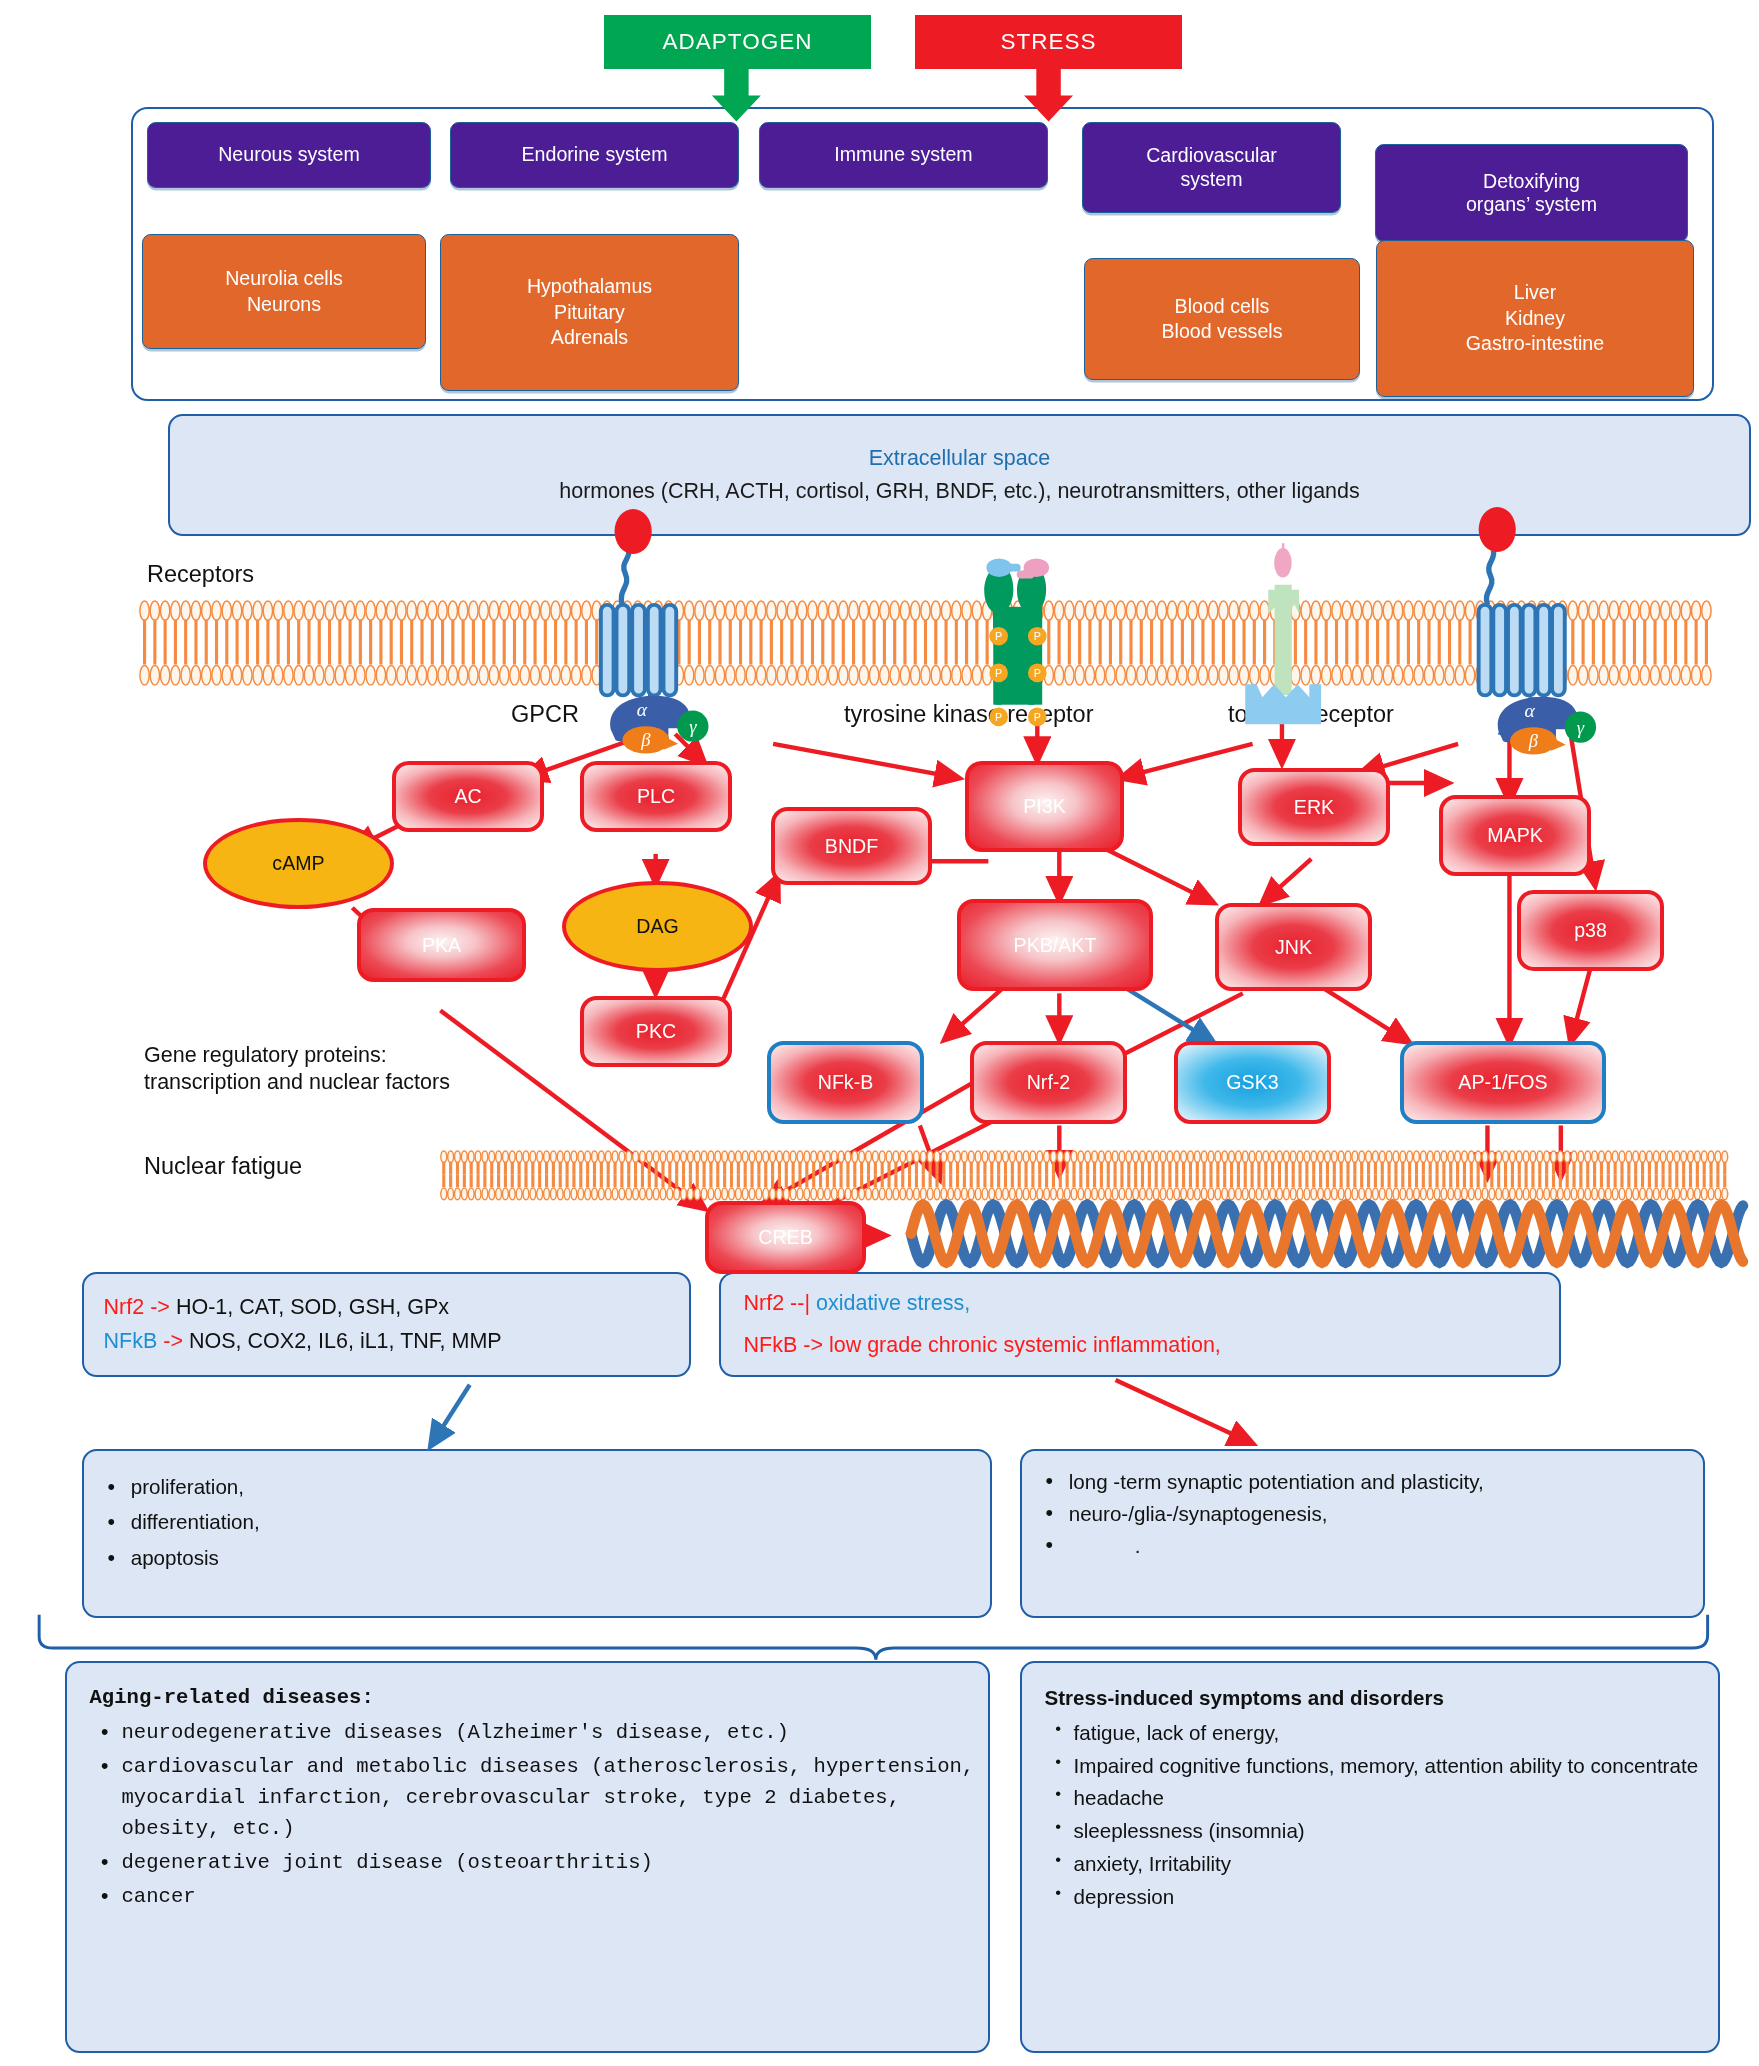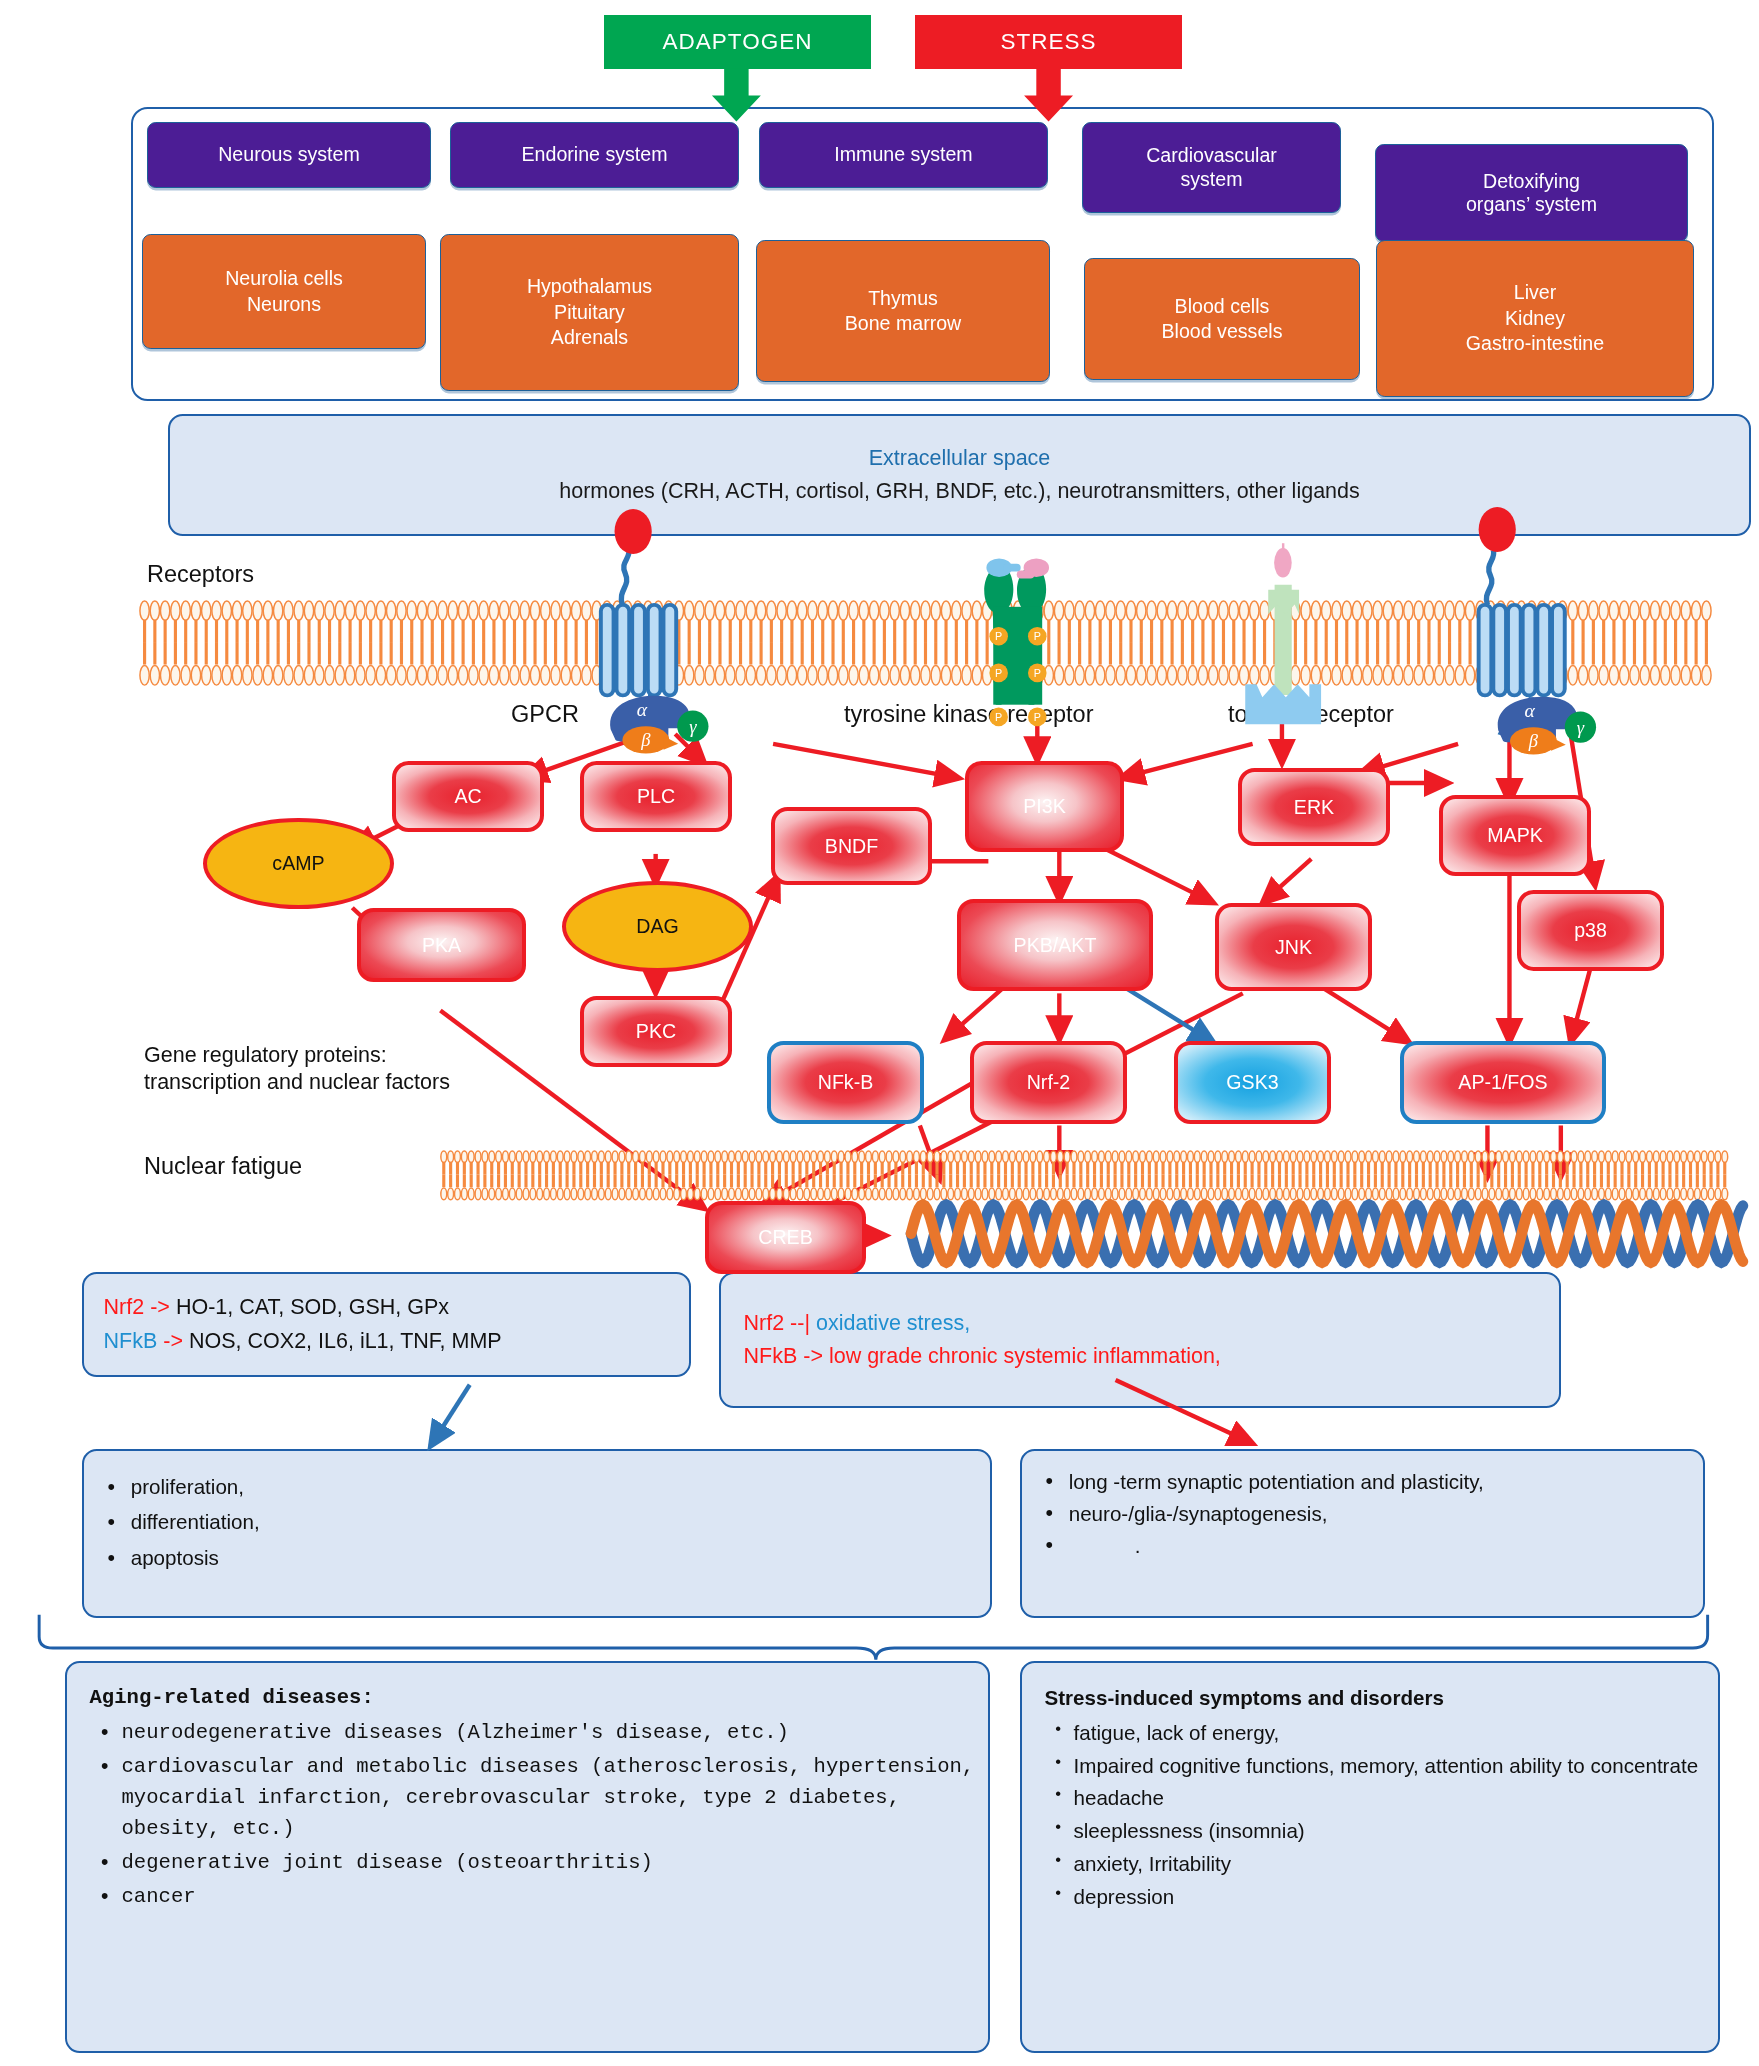--- a/index.html
+++ b/index.html
@@ -1708,23 +1708,20 @@
     <span>Detoxifying
 organs’ system</span></div>
 
   <div class="orgbox" style="left:142px; top:234px; width:284px; height:115px; white-space:pre-line;">
     <span>Neurolia cells
 Neurons</span></div>
   <div class="orgbox" style="left:440px; top:234px; width:299px; height:157px; white-space:pre-line;">
     <span>Hypothalamus
 Pituitary
 Adrenals</span></div>
-  <div class="orgbox" style="left:756px; top:240px; width:294px; height:142px; white-space:pre-line;">
-    <span>Thymus
-Bone marrow</span></div>
   <div class="orgbox" style="left:1084px; top:258px; width:276px; height:122px; white-space:pre-line;">
     <span>Blood cells
 Blood vessels</span></div>
   <div class="orgbox" style="left:1376px; top:240px; width:318px; height:157px; white-space:pre-line;">
     <span>Liver
 Kidney
 Gastro-intestine</span></div>
 
   <div class="lightbox" style="left:132px; top:414px; width:1583px; height:122px; display:flex; flex-direction:column; align-items:center; justify-content:center; gap:8.8px;">
     <div class="extra-title">Extracellular space</div>
@@ -1813,21 +1810,21 @@
 
   <div class="lightbox" style="left:46px; top:1272px; width:609px; height:105px; padding:12.7px 19.6px; display:flex; flex-direction:column; justify-content:center;">
     <div class="richline">
       <span class="c-red">Nrf2</span><span class="c-red"> -&gt; </span><span class="c-black">HO-1, CAT, SOD, GSH, GPx</span>
     </div>
     <div class="richline">
       <span class="c-blue">NFkB</span><span class="c-red"> -&gt; </span><span class="c-black">NOS, COX2, IL6, iL1, TNF, MMP</span>
     </div>
   </div>
 
-  <div class="lightbox" style="left:683px; top:1272px; width:842px; height:136px; padding:12.7px 22.5px; display:flex; flex-direction:column; justify-content:center;">
+  <div class="lightbox" style="left:683px; top:1272px; width:842px; height:105px; padding:12.7px 22.5px; display:flex; flex-direction:column; justify-content:space-between;">
     <div class="richline">
       <span class="c-red">Nrf2</span><span class="c-red"> --| </span><span class="c-blue">oxidative stress,</span>
     </div>
     <div class="richline c-red">NFkB -&gt; low grade chronic systemic inflammation,</div>
   </div>
 
   <div class="lightbox" style="left:46px; top:1449px; width:910px; height:169px; padding:19.6px 14.7px;">
     <ul class="bullets">
       <li>proliferation,</li>
       <li>differentiation,</li>

